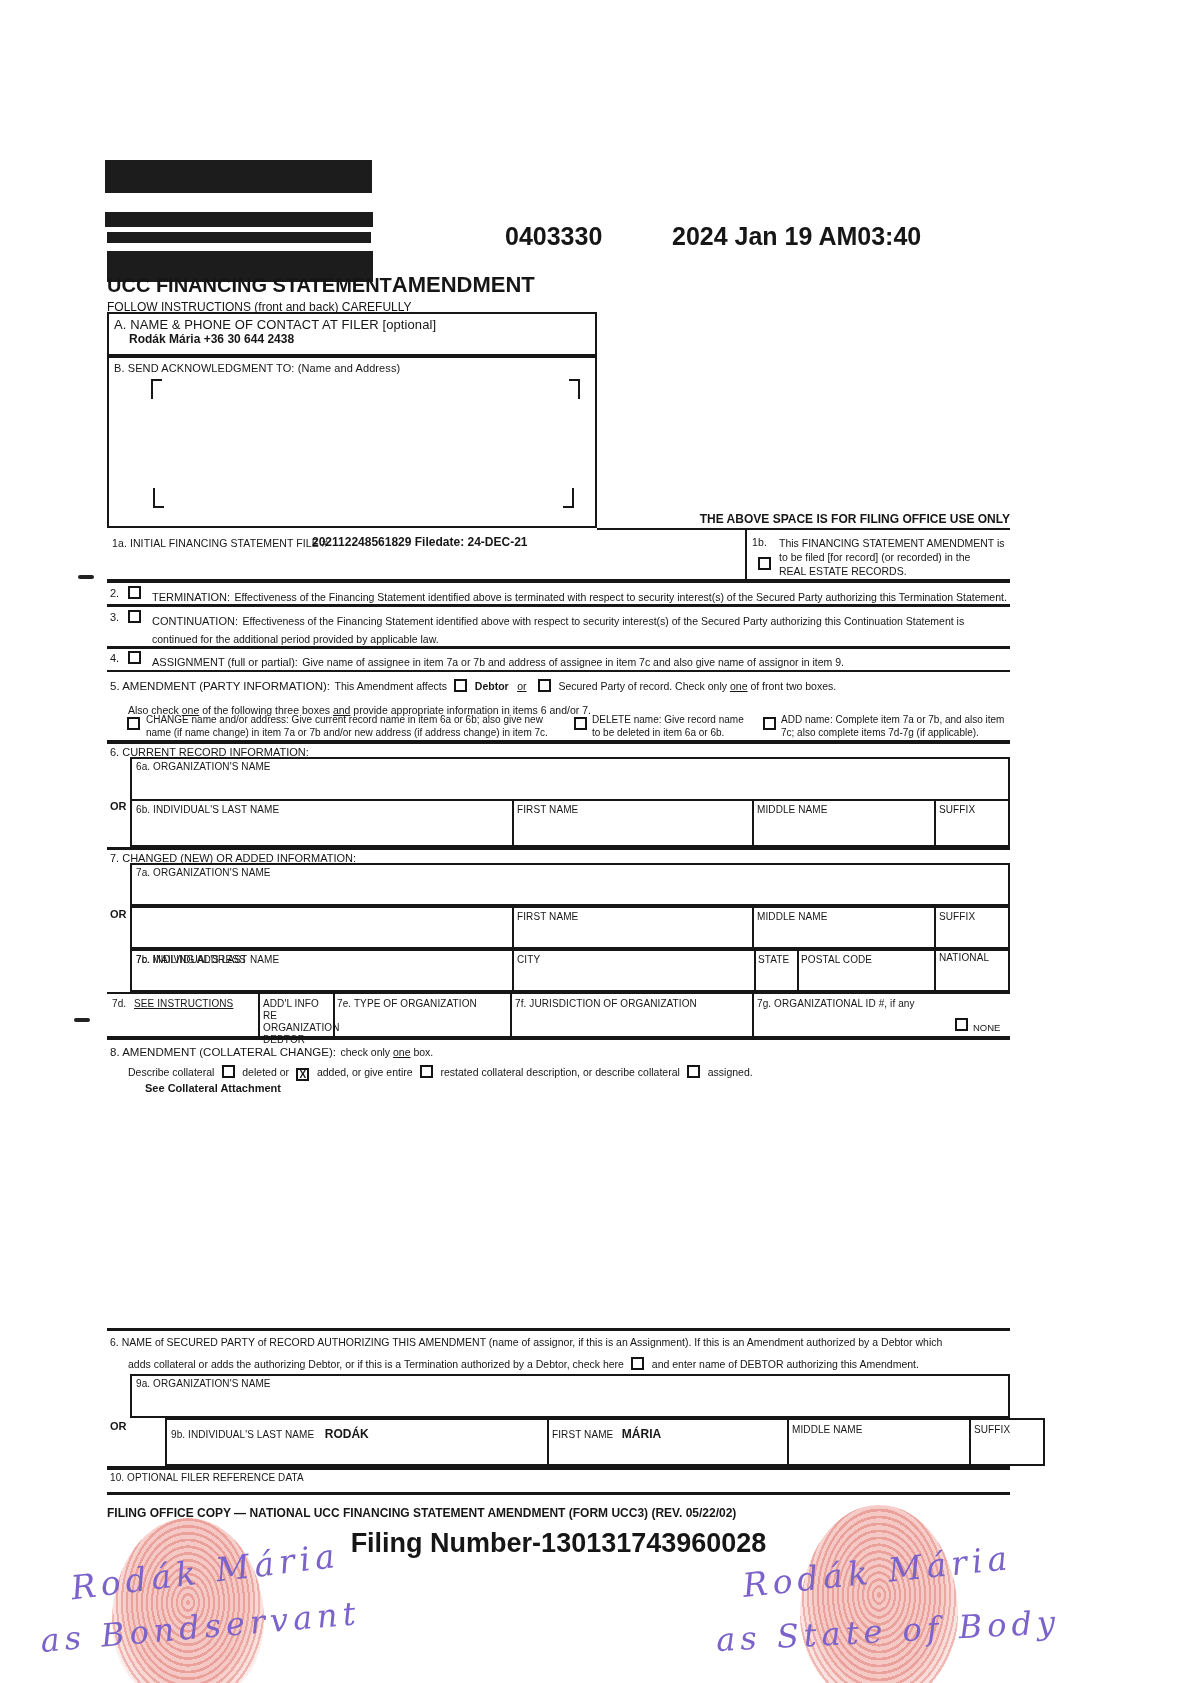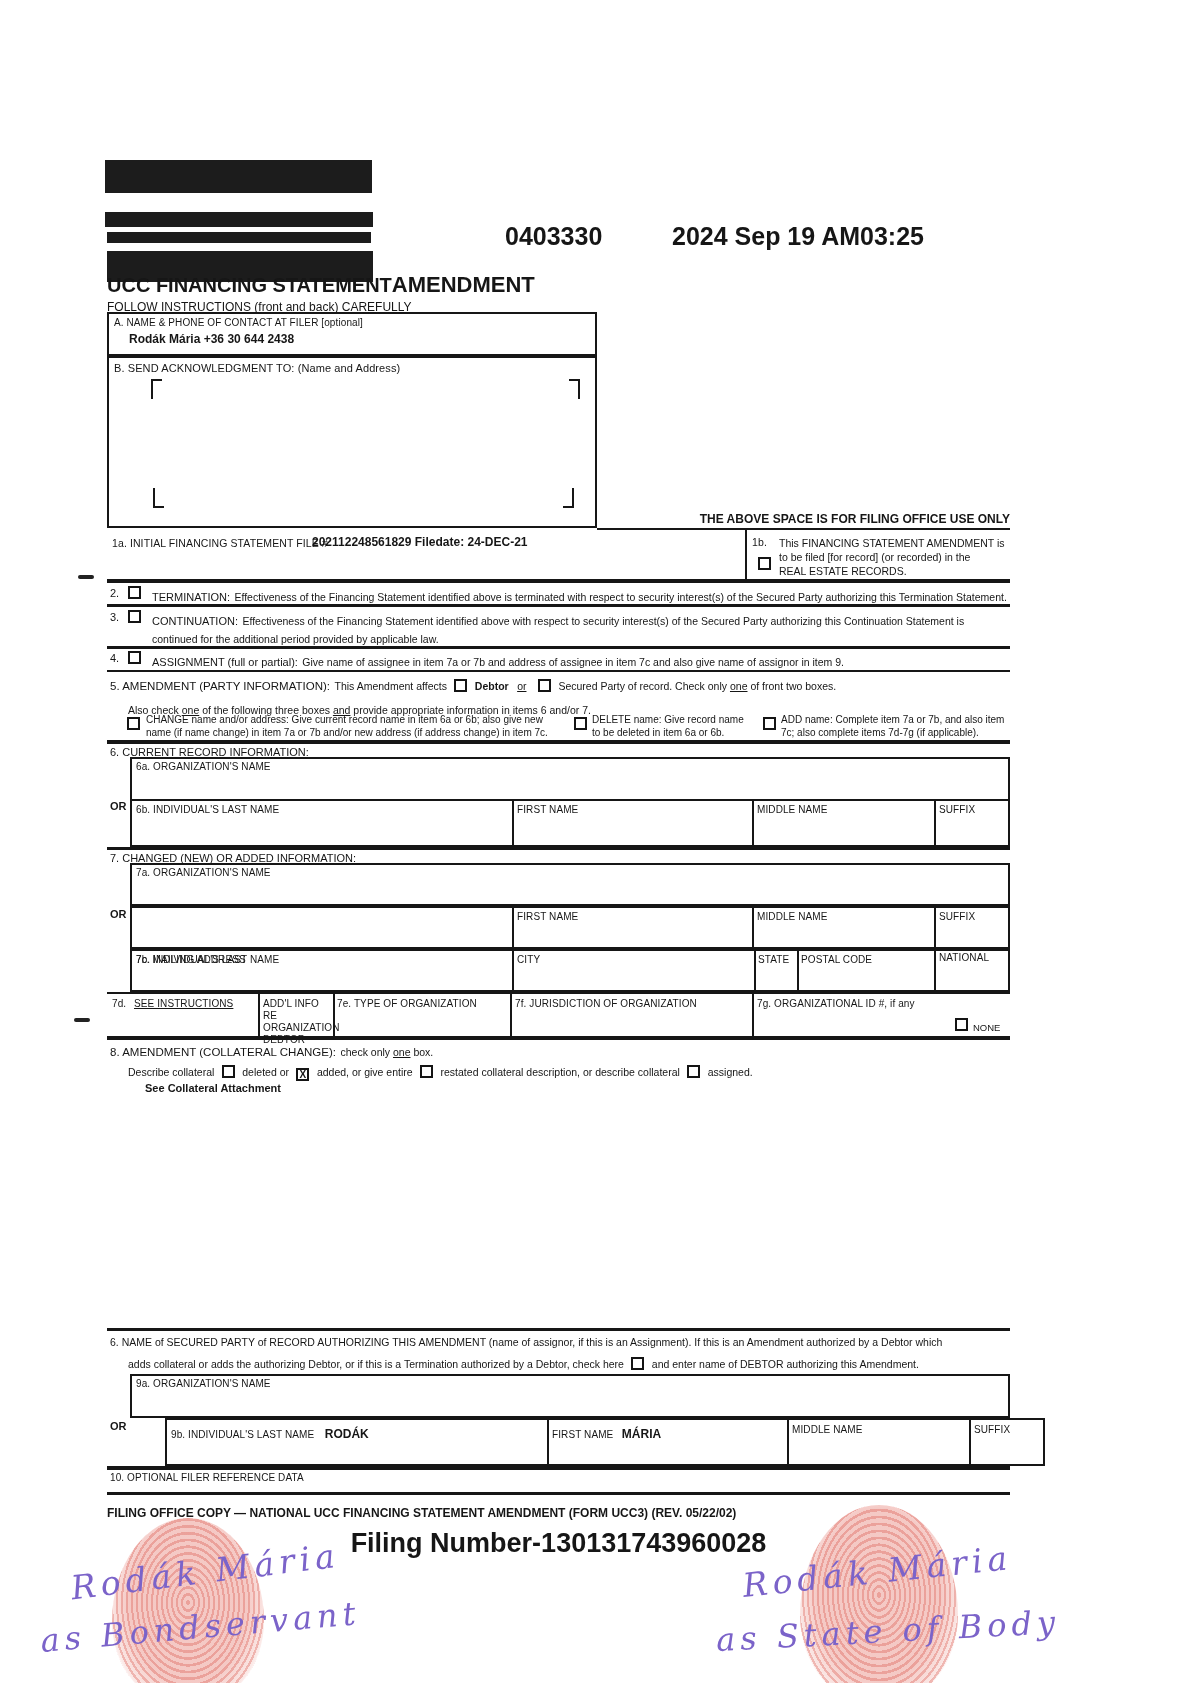--- a/index.html
+++ b/index.html
@@ -49,29 +49,29 @@
 </style>
 </head>
 <body>
 
 <div class="bar" style="left:105px;top:160px;width:267px;height:33px;"></div>
 <div class="bar" style="left:105px;top:212px;width:268px;height:15px;"></div>
 <div class="bar" style="left:107px;top:232px;width:264px;height:11px;"></div>
 <div class="bar" style="left:107px;top:251px;width:266px;height:31px;"></div>
 
 <div class="abs b" style="left:505px;top:222px;font-size:25px;">0403330</div>
-<div class="abs b" style="left:672px;top:222px;font-size:25px;">2024 Sep 19 AM03:25</div>
+<div class="abs b" style="left:672px;top:222px;font-size:25px;">2024 Jan 19 AM03:40</div>
 
 <div class="abs" style="left:107px;top:272px;white-space:nowrap;">
   <span class="b" style="font-size:20px;">UCC FINANCING STATEMENT</span><span class="b" style="font-size:22px;">AMENDMENT</span>
 </div>
 <div class="abs" style="left:107px;top:300px;font-size:12px;">FOLLOW INSTRUCTIONS (front and back) CAREFULLY</div>
 
 <div class="fieldbox" style="left:107px;top:312px;width:490px;height:44px;">
-  <div class="lbl" style="position:absolute;left:5px;top:3px;font-size:10px;">A. NAME &amp; PHONE OF CONTACT AT FILER [optional]</div>
+  <div class="lbl" style="position:absolute;left:5px;top:3px;font-size:13px;">A. NAME &amp; PHONE OF CONTACT AT FILER [optional]</div>
   <div class="b" style="position:absolute;left:20px;top:18px;font-size:12px;">Rodák Mária +36 30 644 2438</div>
 </div>
 
 <div class="fieldbox" style="left:107px;top:356px;width:490px;height:172px;">
   <div class="lbl" style="position:absolute;left:5px;top:4px;font-size:11px;">B. SEND ACKNOWLEDGMENT TO:  (Name and Address)</div>
   <div class="bracket bkt-tl" style="left:42px;top:21px;"></div>
   <div class="bracket bkt-tr" style="left:460px;top:21px;"></div>
   <div class="bracket bkt-bl" style="left:44px;top:130px;"></div>
   <div class="bracket bkt-br" style="left:454px;top:130px;"></div>
 </div>

